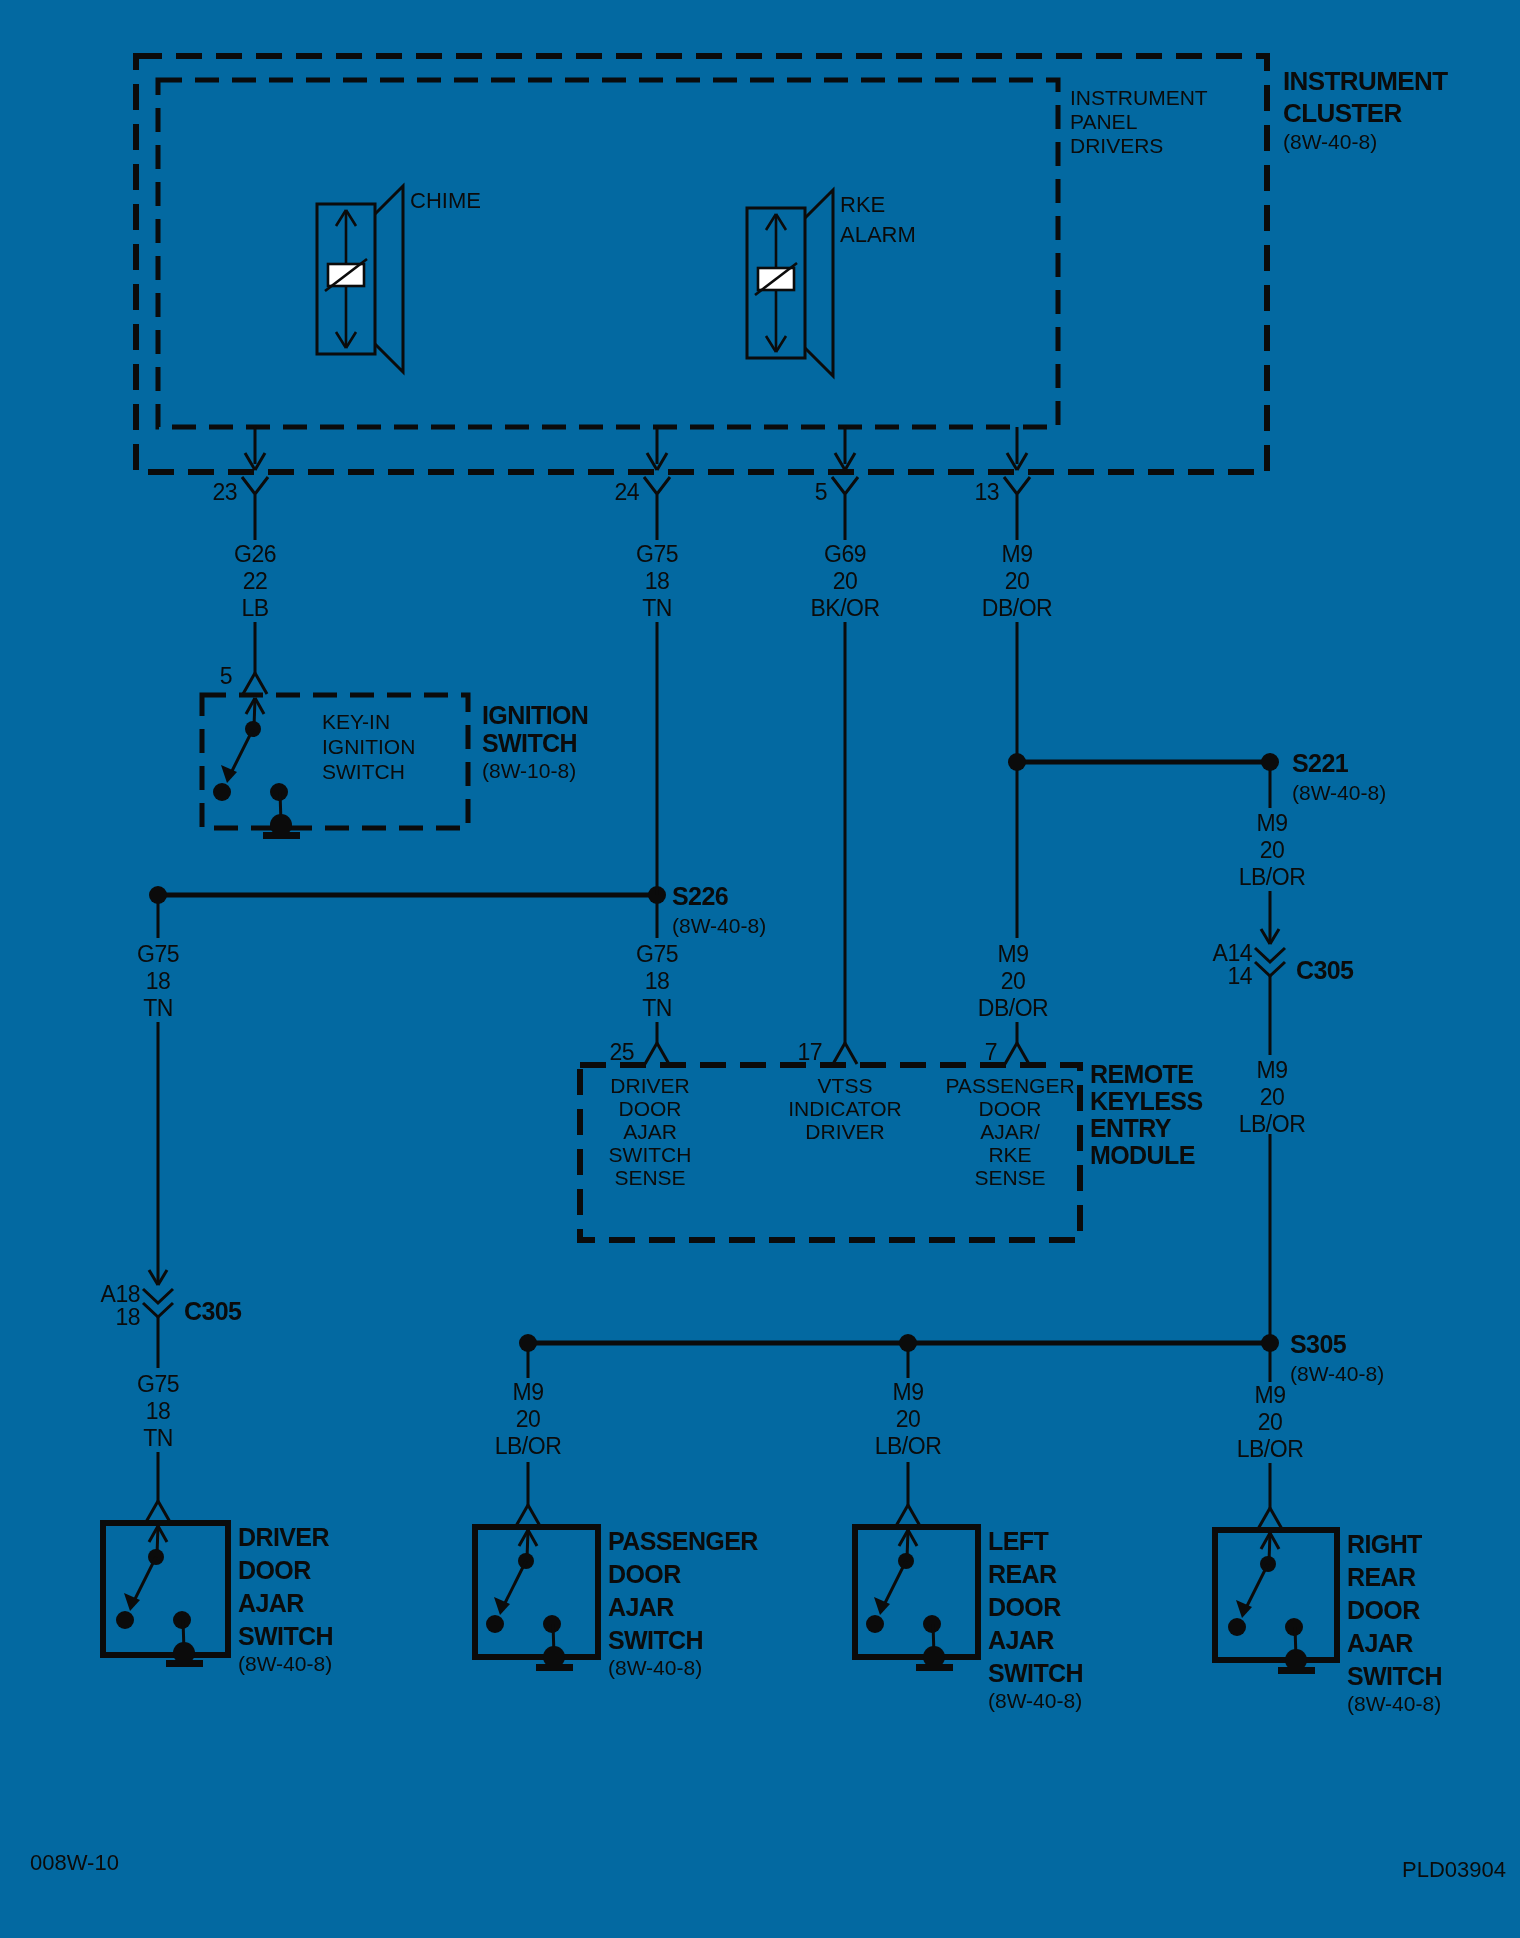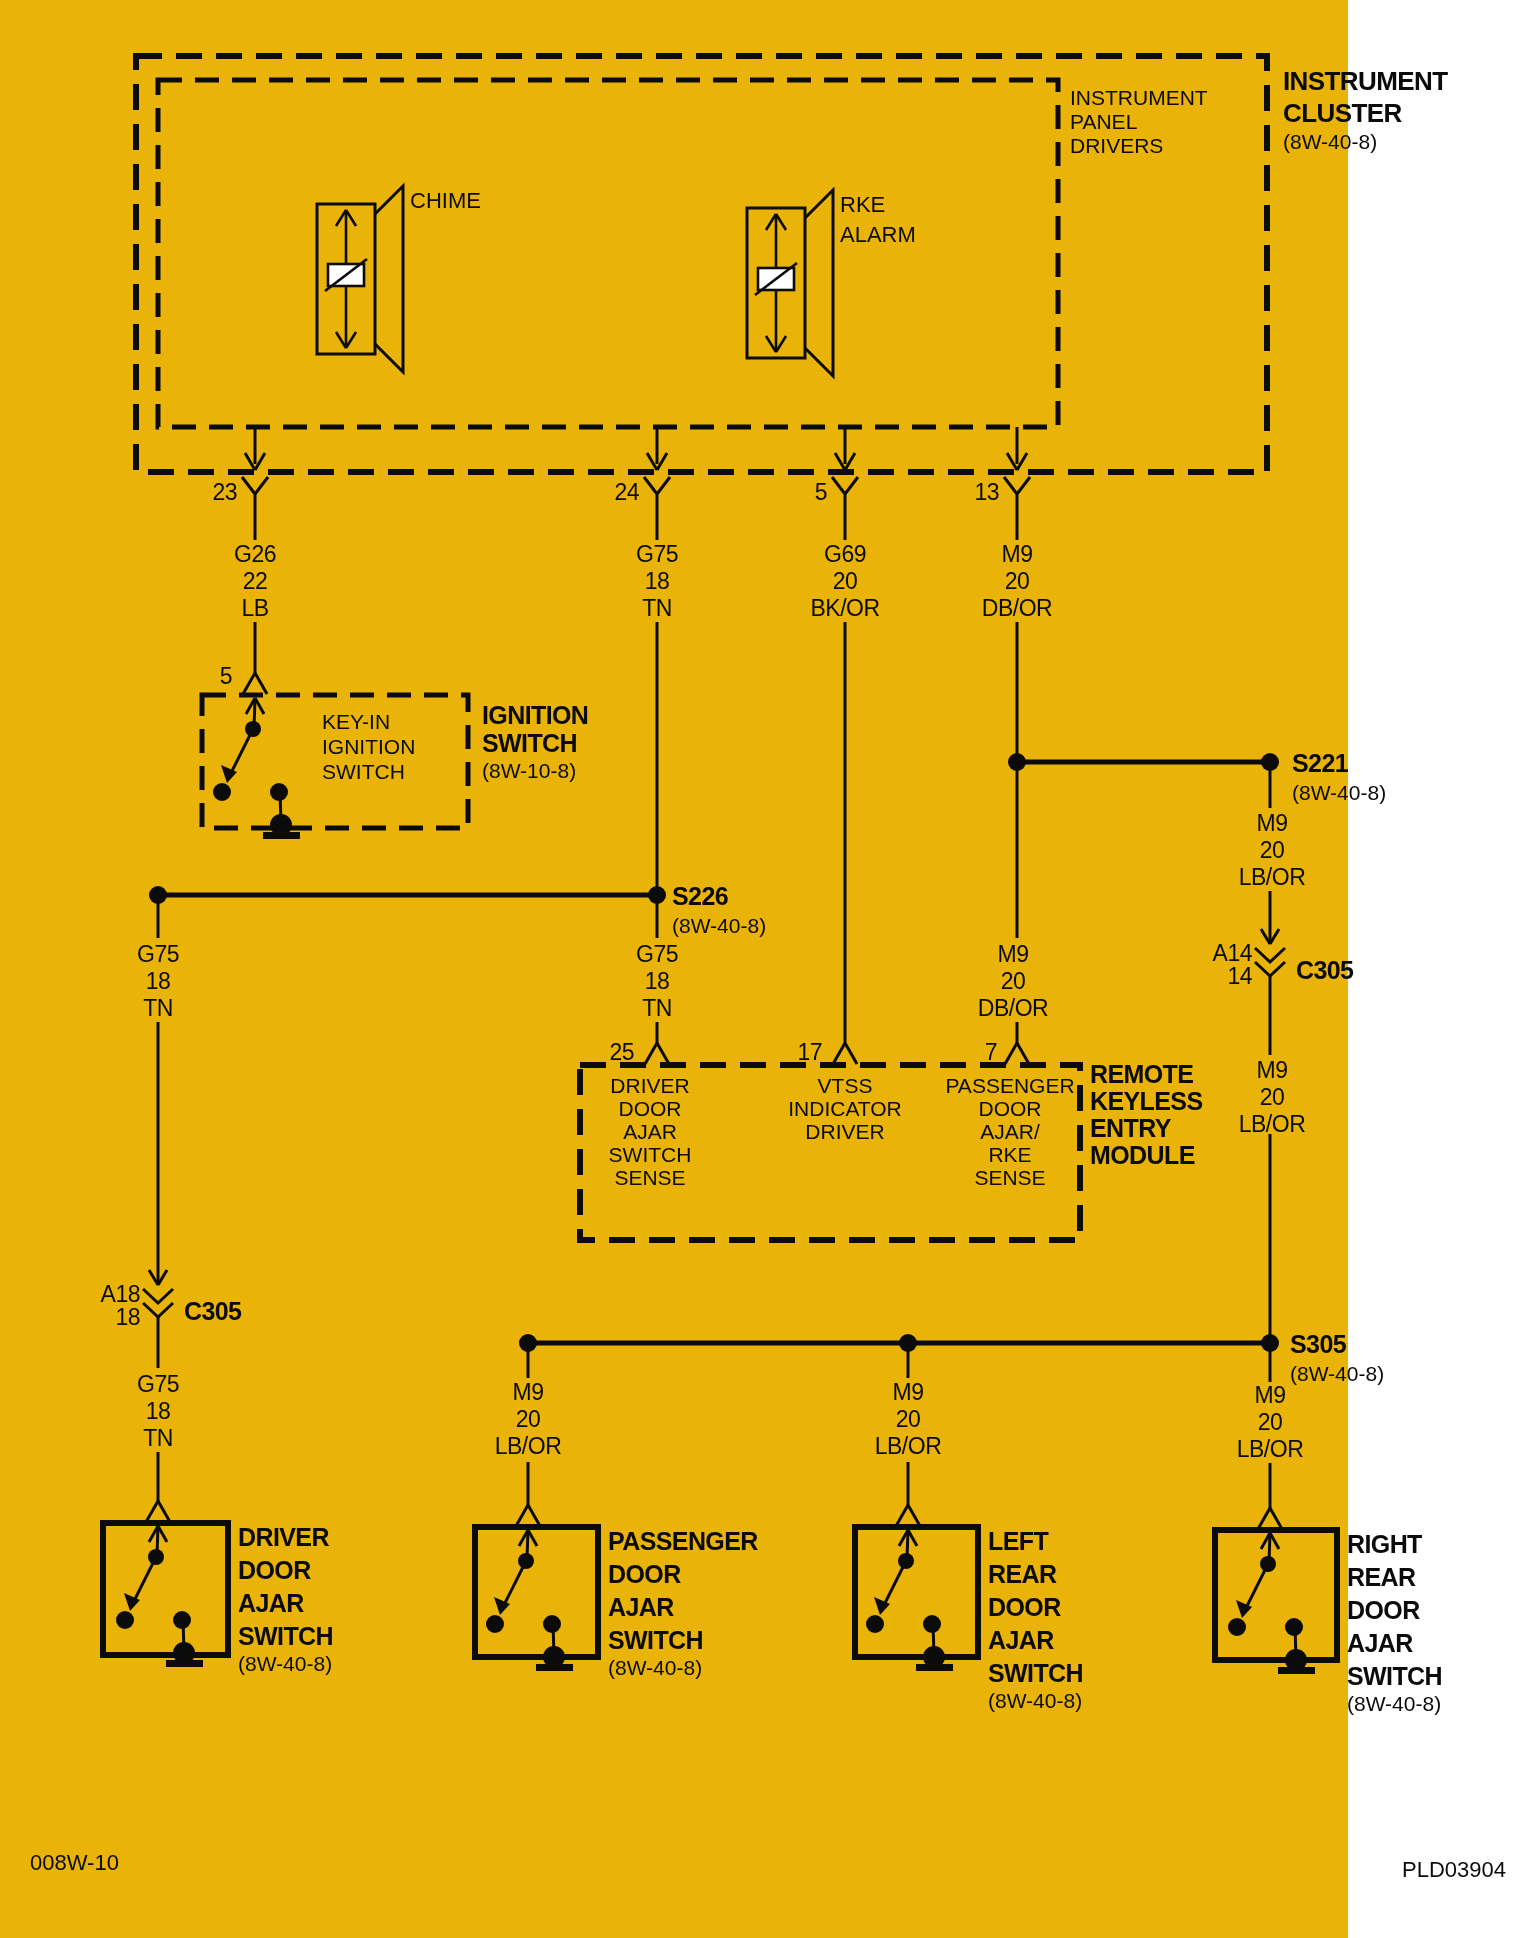--- a/index.html
+++ b/index.html
@@ -1,16 +1,16 @@
 <!DOCTYPE html>
 <html><head>
 <meta charset="utf-8">
 <style>
   html,body{margin:0;padding:0;background:#ffffff}
-  .stage{width:1348px;height:1938px;position:relative;background:#eab308}
+  .stage{width:1520px;height:1938px;position:relative;background:#0369a1}
   svg{display:block}
   svg text{font-family:"Liberation Sans","DejaVu Sans",sans-serif;fill:#0b0b0b}
   .t21{font-size:21px}
   .t22{font-size:22px}
   .wl{font-size:23px;text-anchor:middle;letter-spacing:-0.5px}
   .pin{font-size:23px;text-anchor:end;letter-spacing:-0.5px}
   .mid{text-anchor:middle}
   .bold{font-size:25px;font-weight:bold;letter-spacing:-0.6px}
   .big{font-size:26px;font-weight:bold;letter-spacing:-0.6px}
   .wire{fill:none;stroke:#0b0b0b;stroke-width:3;stroke-linecap:butt}

